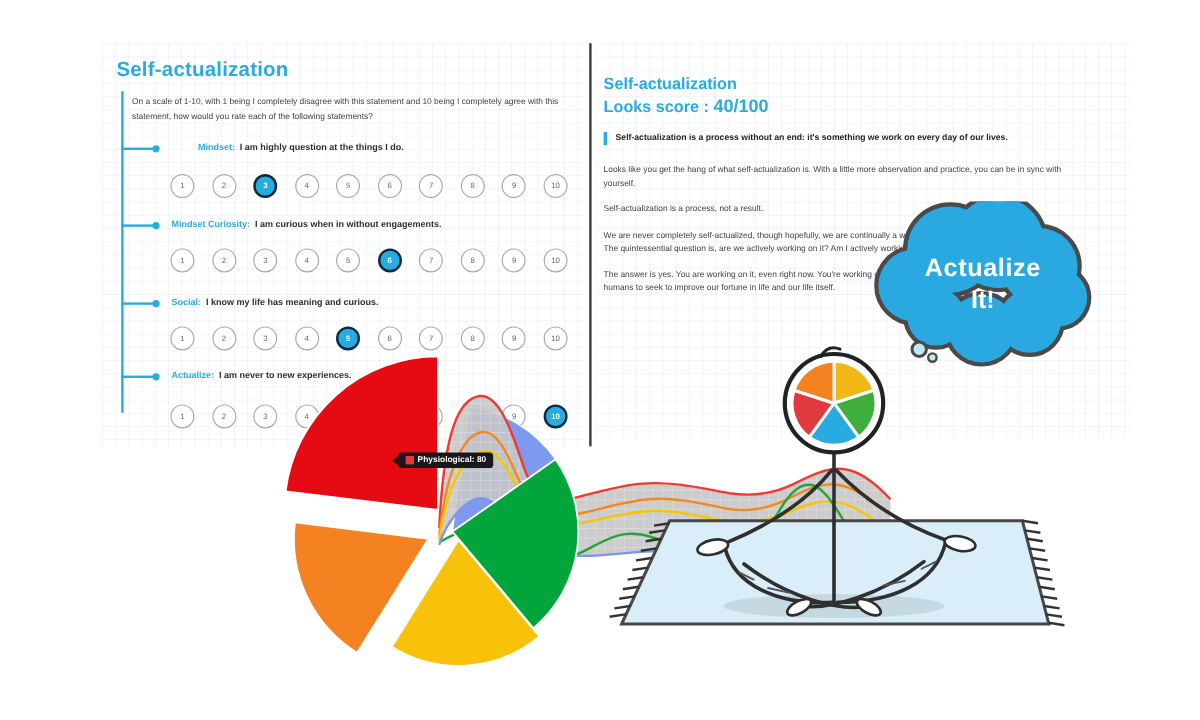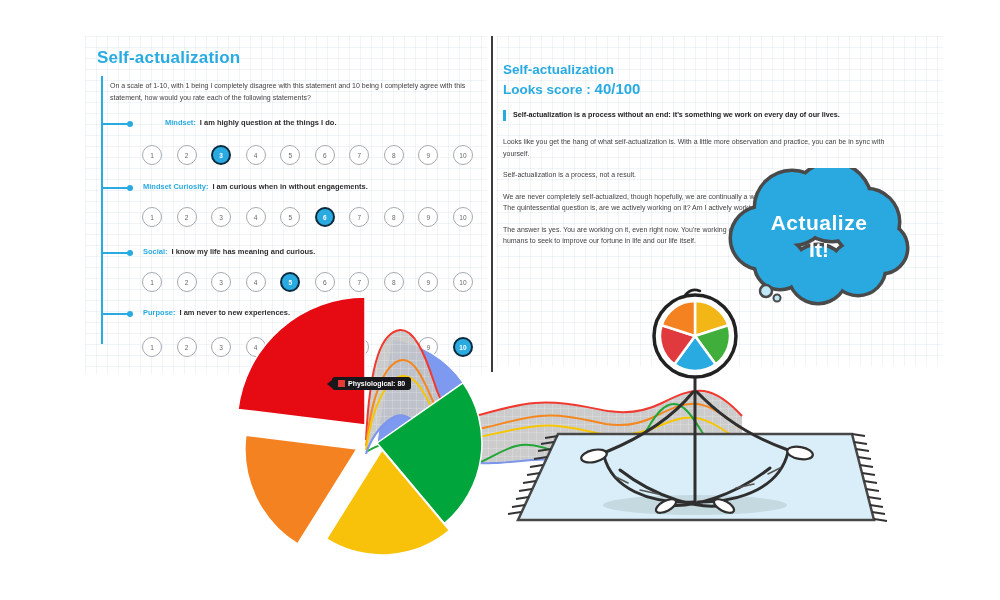--- a/index.html
+++ b/index.html
@@ -95,21 +95,21 @@
       <div class="abs circle" style="top: 272px; left: 245.65px;">4</div>
       <div class="abs circle sel" style="top: 272px; left: 280.2px;">5</div>
       <div class="abs circle" style="top: 272px; left: 314.75px;">6</div>
       <div class="abs circle" style="top: 272px; left: 349.3px;">7</div>
       <div class="abs circle" style="top: 272px; left: 383.85px;">8</div>
       <div class="abs circle" style="top: 272px; left: 418.4px;">9</div>
       <div class="abs circle" style="top: 272px; left: 452.95px;">10</div>
       <div class="abs connector" style="top: 313px;">
         <span class="dot"></span>
       </div>
-      <div class="abs stmt-label" style="top: 308px; left: 143px;"><span class="cat">Purpose:</span><span class="txt">I am never to new experiences.</span></div>
+      <div class="abs stmt-label" style="top: 308px; left: 143px;"><span class="cat">Actualize:</span><span class="txt">I am never to new experiences.</span></div>
       <div class="abs circle" style="top: 337px; left: 142px;">1</div>
       <div class="abs circle" style="top: 337px; left: 176.55px;">2</div>
       <div class="abs circle" style="top: 337px; left: 211.1px;">3</div>
       <div class="abs circle" style="top: 337px; left: 245.65px;">4</div>
       <div class="abs circle" style="top: 337px; left: 280.2px;">5</div>
       <div class="abs circle" style="top: 337px; left: 314.75px;">6</div>
       <div class="abs circle" style="top: 337px; left: 349.3px;">7</div>
       <div class="abs circle" style="top: 337px; left: 383.85px;">8</div>
       <div class="abs circle" style="top: 337px; left: 418.4px;">9</div>
       <div class="abs circle sel" style="top: 337px; left: 452.95px;">10</div>

